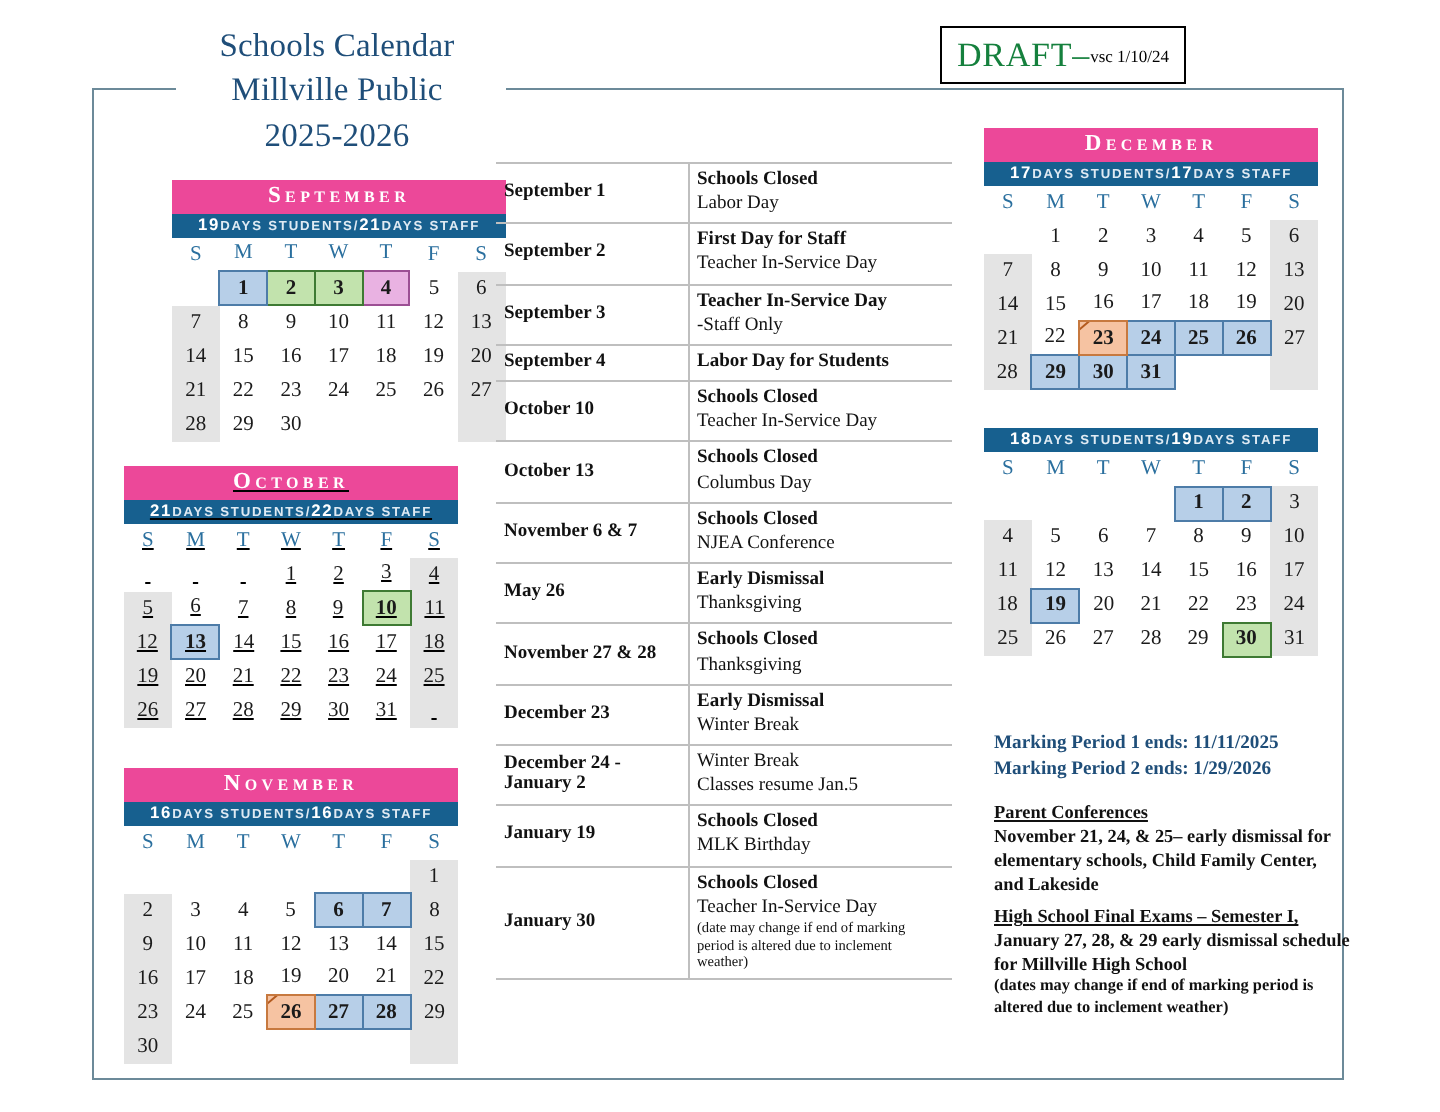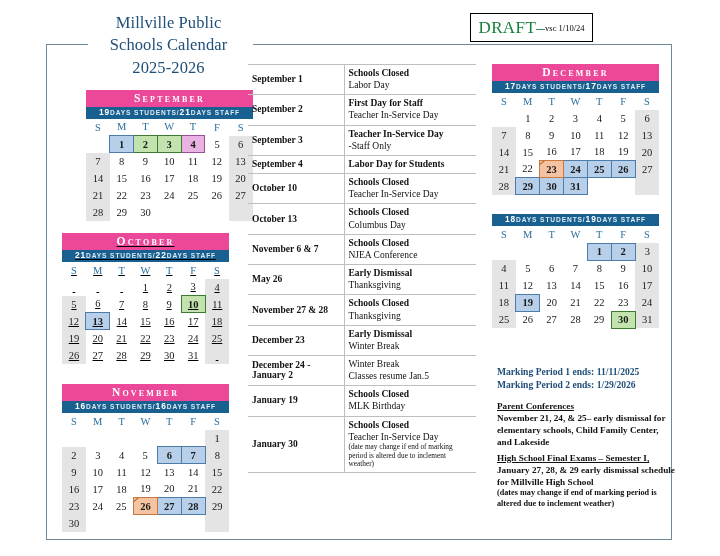--- a/index.html
+++ b/index.html
@@ -148,20 +148,21 @@
     letter-spacing: 4px;
     font-variant: small-caps;
     color: #111;
     margin-bottom: 5px;
     font-weight: normal;
   }
   table.notes {
     border-collapse: collapse;
     width: 228px;
     table-layout: fixed;
+    margin-top: 17px;
   }
   table.notes td {
     border: 1px solid #bfbfbf;
     padding: 2px 4px 3px 4px;
     vertical-align: middle;
     color: #111;
   }
   table.notes td.d {
     width: 96px;
     font-size: 9.5px;
@@ -207,22 +208,22 @@
 </head>
 <body>
 
 <div id="page">
 
   <div id="frame"></div>
   <div id="frame-top-left"></div>
   <div id="frame-top-right"></div>
 
   <div id="title-block">
+    <div>Schools Calendar</div>
     <div>Millville Public</div>
-    <div>Schools Calendar</div>
     <div>2025-2026</div>
   </div>
 
   <div id="draft-box">
     <span class="big">DRAFT–</span>
       <span class="small">vsc 1/10/24</span>
   </div>
 
   <div id="months-host">
       <div class="month" style="left: 62px; top: 90px; margin-left: 24px;">

